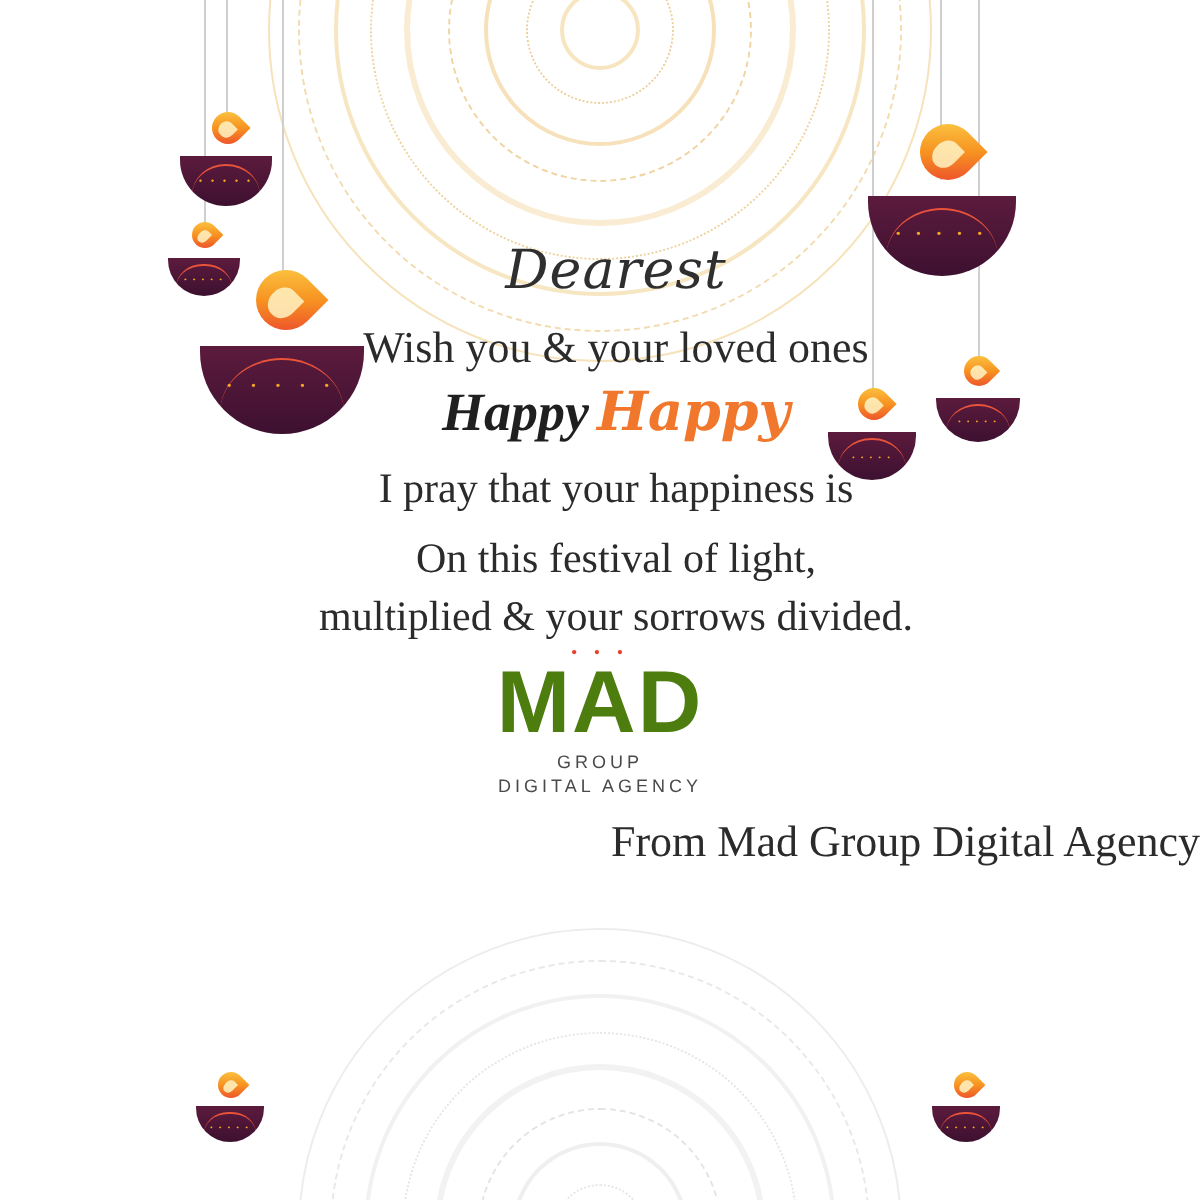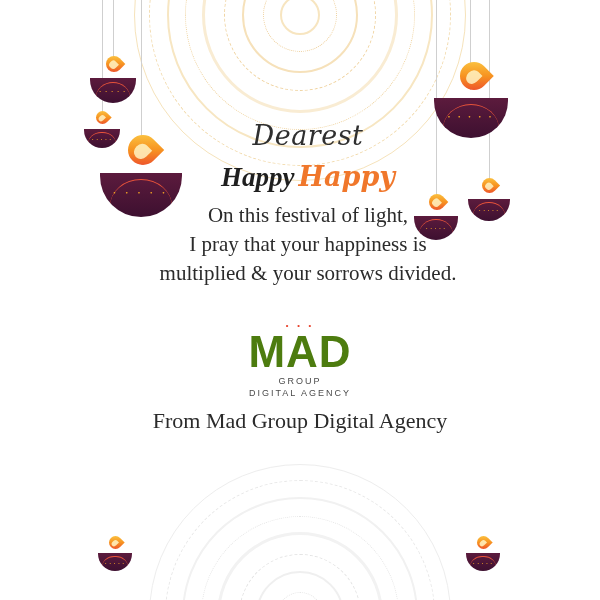--- a/index.html
+++ b/index.html
@@ -198,20 +198,21 @@
   .sign-wrap {
     position: absolute;
     left: 0;
     right: 0;
     top: 408px;
     text-align: center;
   }
   .from-line {
     font-size: 22px;
     color: #2b2b2b;
+    text-align: right;
   }
   .sender {
     font-family: "DejaVu Serif", serif;
     font-style: italic;
     font-size: 26px;
     color: #e0523a;
     margin-top: 10px;
   }
 </style>
 </head>
@@ -323,25 +324,26 @@
         <div class="core"></div>
       </div>
     <div class="bowl" style="left:0;top:5px;width:34px;height:18px;">
       <div class="arc"></div>
       <div class="dots" style="font-size:4px;letter-spacing:1px;">• • • • •</div>
     </div>
   </div>
 
   <div class="content">
     <div class="dearest">Dearest</div>
+    <div class="wish">Wish you &amp; your loved ones</div>
     <div class="happy-line">
       <span class="happy">Happy</span><span class="diwali">Happy</span>
     </div>
+    <div class="verse" style="margin-top:0;">I pray that your happiness is</div>
     <div class="verse">On this festival of light,</div>
-    <div class="verse" style="margin-top:0;">I pray that your happiness is</div>
     <div class="verse" style="margin-top:0;">multiplied &amp; your sorrows divided.</div>
   </div>
 
   <div class="logo-wrap">
     <div class="logo-dots">• • •</div>
     <div class="logo-mad">MAD</div>
     <div class="logo-sub1">GROUP</div>
     <div class="logo-sub2">DIGITAL AGENCY</div>
   </div>
 

